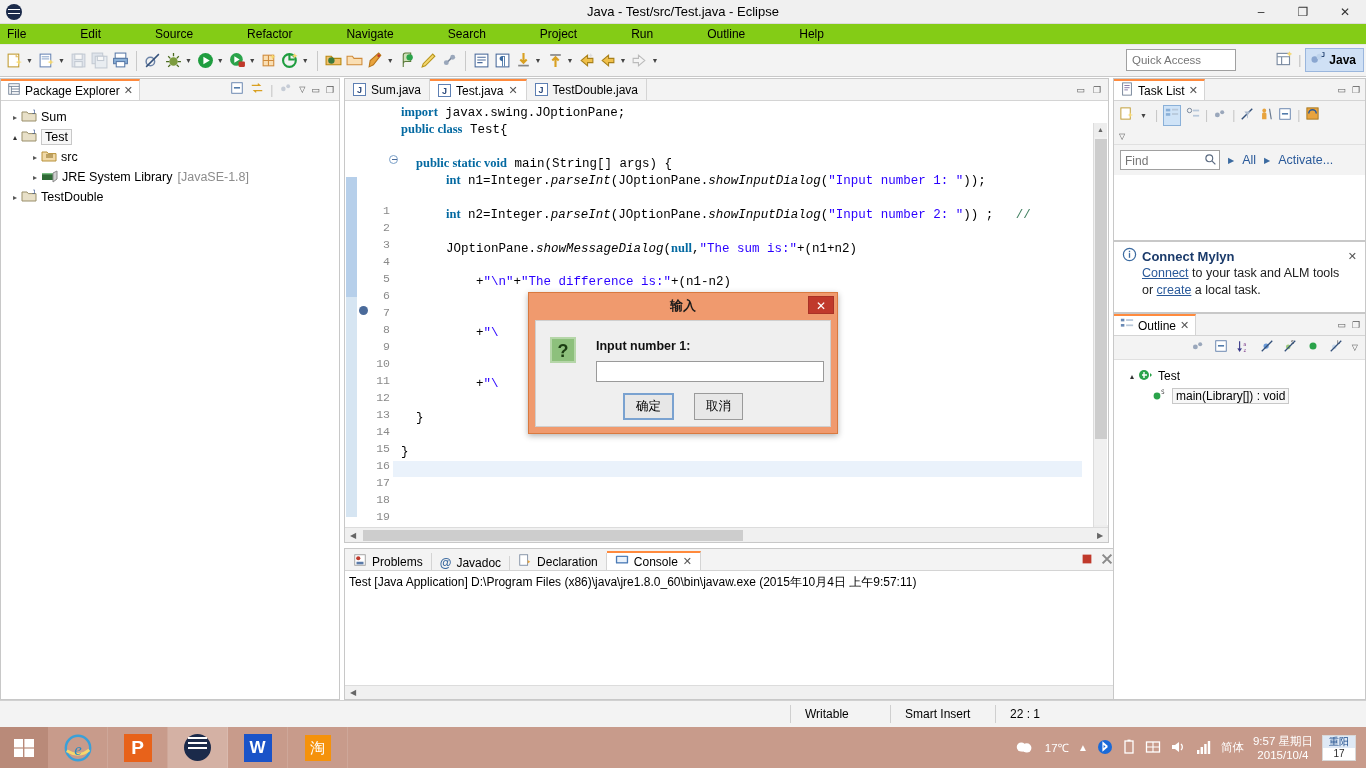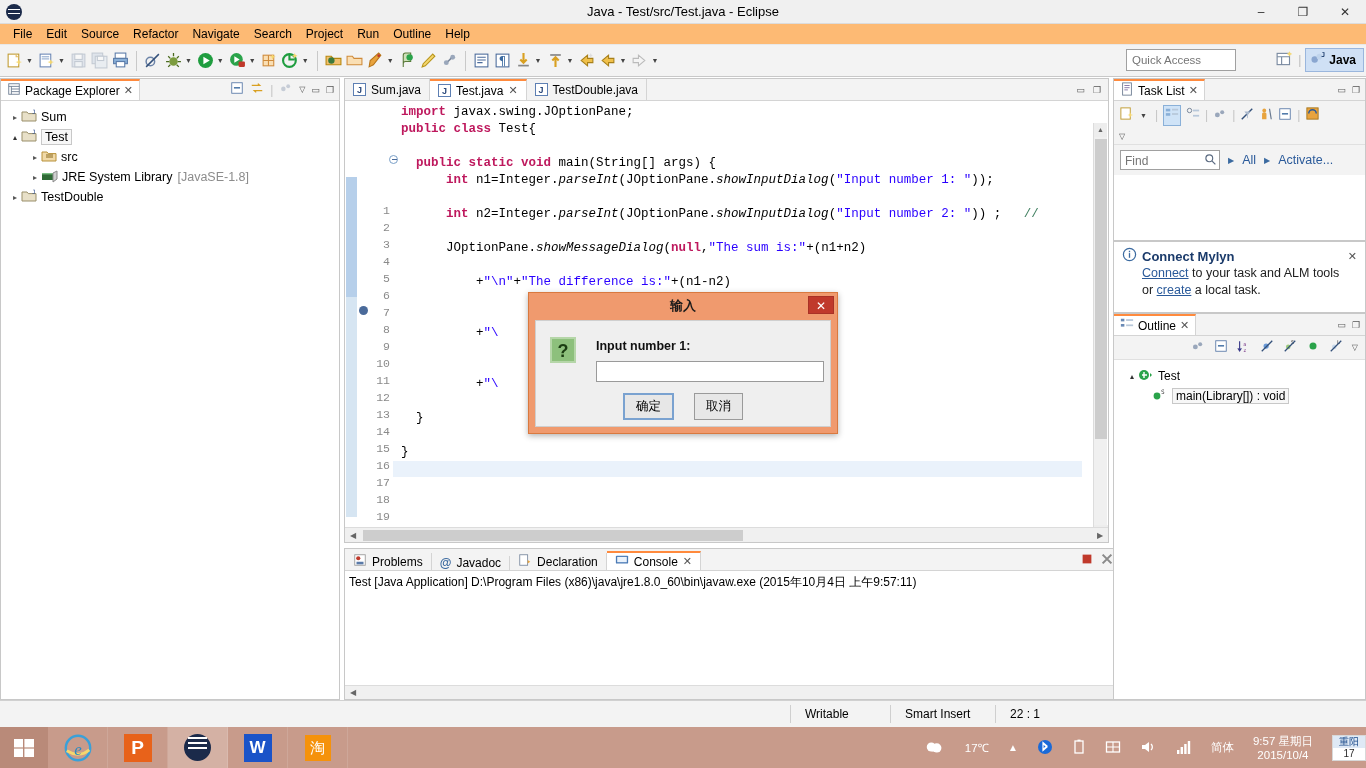--- a/index.html
+++ b/index.html
@@ -33,22 +33,23 @@
   }
   .win-btns { position:absolute; right:0; top:0; height:24px; display:flex; }
   .win-btn {
     width:42px; height:24px; display:flex; align-items:center; justify-content:center;
     font-size:12px; color:#333;
   }
 
   
   .menubar {
     position:absolute; left:0; top:24px; width:1366px; height:21px;
-    background:#fdba74; display:flex; align-items:center; padding-left:6px;
+    background:#84cc16; display:flex; align-items:center; 
     border-bottom:1px solid #e8e8e8;
+    gap:40px;
   }
   .menubar .mi { padding:2px 7px; font-size:12px; color:#000; }
 
   
   .toolbar {
     position:absolute; left:0; top:45px; width:1366px; height:32px;
     background:#f3f3f3; border-bottom:1px solid #c8c8c8;
     display:flex; align-items:center; padding-left:4px;
   }
   .tb-item { display:flex; align-items:center; height:24px; padding:0 2px; }
@@ -112,21 +113,21 @@
   .ruler-left { position:absolute; left:0; top:0; width:14px; height:441px; background:#fff; }
   .anno-bar { position:absolute; left:14px; top:0; width:10px; height:441px; background:#fff; }
   .gutter { position:absolute; left:24px; top:0; width:24px; height:441px;
             background:#fff; }
   .lineno { position:absolute; right:3px; font-family:"Liberation Mono", monospace;
             font-size:11.5px; color:#8a8a8a; }
   .codetxt { position:absolute; left:56px; top:0; right:26px; height:441px;
              font-family:"Liberation Mono", monospace; font-size:12.5px;
              white-space:pre; color:#000; }
   .cline { position:absolute; left:0; height:17px; line-height:17px; }
-  .kw { color:#be185d; font-weight:bold; }
+  .kw { color:#0369a1; font-weight:bold;font-family:Liberation Serif, serif; }
   .str { color:#2a00ff; }
   .mth { color:#000; font-style:italic; }
   .cmt { color:#3f7f5f; }
   .curline { position:absolute; left:48px; right:26px; height:16px; background:#eaf2fb; }
 
   .vscroll { position:absolute; right:1px; top:22px; width:14px; height:416px;
              background:#f0f0f0; border-left:1px solid #dcdcdc; }
   .vscroll .up, .vscroll .down { height:14px; text-align:center; font-size:7px;
              color:#666; line-height:14px; background:#ededed; }
   .vscroll .thumb { position:absolute; left:1px; top:16px; width:12px; height:300px;
@@ -204,21 +205,21 @@
   .netw .dot { width:7px; height:7px; border-radius:2px; }
 
   
   .taskbar { position:absolute; left:0; top:727px; width:1366px; height:41px;
              background:#c89b8b; display:flex; align-items:center; }
   .tb-start { width:48px; height:41px; background:#b98a79; display:flex;
               align-items:center; justify-content:center; }
   .tb-app { width:60px; height:41px; display:flex; align-items:center;
             justify-content:center; border-right:1px solid rgba(255,255,255,.12); }
   .tb-app.active { background:rgba(255,255,255,.22); }
-  .tray { margin-left:auto; display:flex; align-items:center; gap:19px; padding-right:0;
+  .tray { margin-left:auto; display:flex; align-items:center; gap:9px; padding-right:10px;
           color:#fff; font-size:11.5px; }
   .clock { text-align:center; line-height:14px; font-size:11.5px; color:#fff; }
   .cal-badge { background:#fff; color:#2a2a2a; text-align:center; font-size:10px;
                line-height:12px; width:34px; border:1px solid #d8d8d8; }
   .cal-badge .top { background:#dfe9f5; color:#1a4a8a; }
 </style>
 </head>
 <body>
 
 <div id="root">

